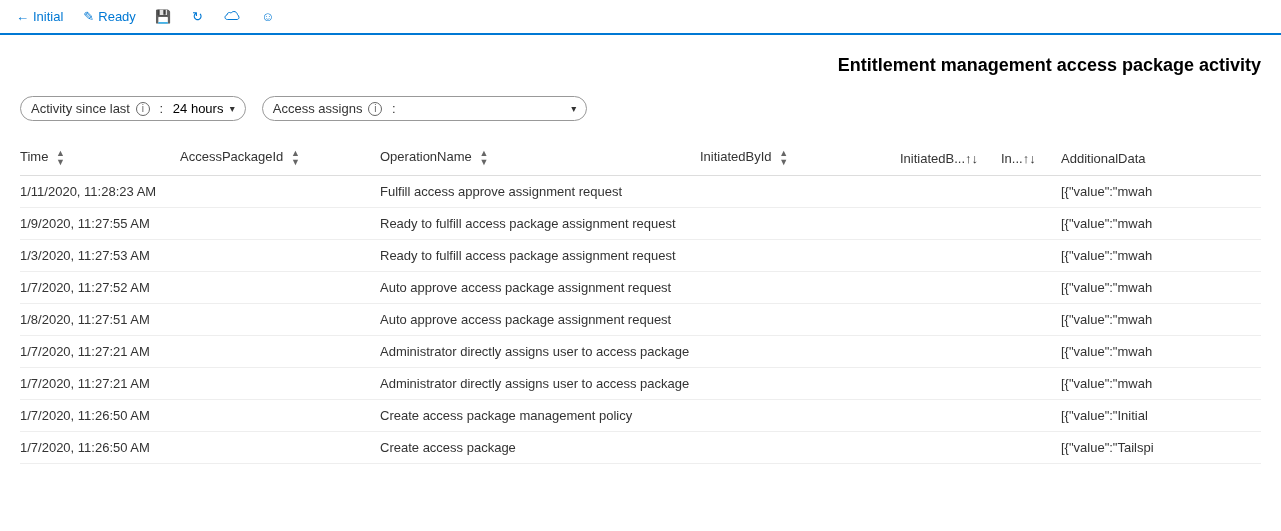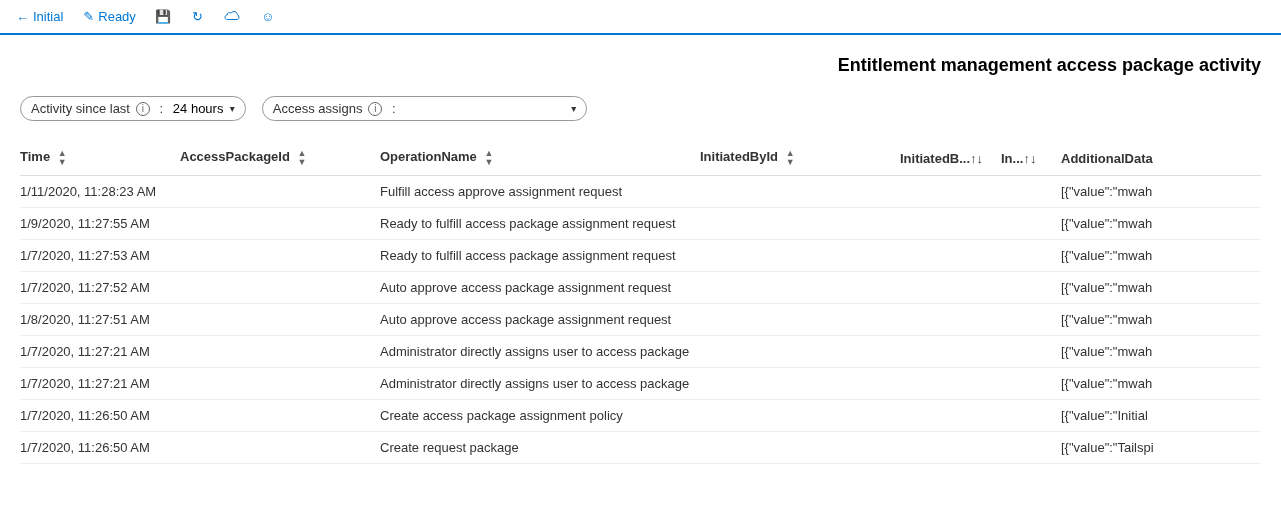--- a/index.html
+++ b/index.html
@@ -120,21 +120,21 @@
       font-size: 13px;
     }
 
     .data-table thead tr {
       border-bottom: 1px solid #ddd;
     }
 
     .data-table th {
       text-align: left;
       padding: 8px 10px 8px 0;
-      font-weight: 700;
+      font-weight: 400;
       color: #333;
       white-space: nowrap;
       user-select: none;
     }
 
     .data-table th .sort-icons {
       display: inline-flex;
       flex-direction: column;
       margin-left: 4px;
       font-size: 9px;
@@ -279,21 +279,21 @@
         <tr>
       <td class="col-time">1/9/2020, 11:27:55 AM</td>
       <td class="col-apid"></td>
       <td class="col-opname">Ready to fulfill access package assignment request</td>
       <td class="col-initbyid"></td>
       <td class="col-in2"></td>
       <td class="col-in3"></td>
       <td class="col-adddata truncated">[{"value":"mwah</td>
     </tr>
         <tr>
-      <td class="col-time">1/7/2020, 11:27:53 AM</td>
+      <td class="col-time">1/3/2020, 11:27:53 AM</td>
       <td class="col-apid"></td>
       <td class="col-opname">Ready to fulfill access package assignment request</td>
       <td class="col-initbyid"></td>
       <td class="col-in2"></td>
       <td class="col-in3"></td>
       <td class="col-adddata truncated">[{"value":"mwah</td>
     </tr>
         <tr>
       <td class="col-time">1/7/2020, 11:27:52 AM</td>
       <td class="col-apid"></td>
@@ -326,30 +326,30 @@
       <td class="col-apid"></td>
       <td class="col-opname">Administrator directly assigns user to access package</td>
       <td class="col-initbyid"></td>
       <td class="col-in2"></td>
       <td class="col-in3"></td>
       <td class="col-adddata truncated">[{"value":"mwah</td>
     </tr>
         <tr>
       <td class="col-time">1/7/2020, 11:26:50 AM</td>
       <td class="col-apid"></td>
-      <td class="col-opname">Create access package assignment policy</td>
+      <td class="col-opname">Create access package management policy</td>
       <td class="col-initbyid"></td>
       <td class="col-in2"></td>
       <td class="col-in3"></td>
       <td class="col-adddata truncated">[{"value":"Initial</td>
     </tr>
         <tr>
       <td class="col-time">1/7/2020, 11:26:50 AM</td>
       <td class="col-apid"></td>
-      <td class="col-opname">Create request package</td>
+      <td class="col-opname">Create access package</td>
       <td class="col-initbyid"></td>
       <td class="col-in2"></td>
       <td class="col-in3"></td>
       <td class="col-adddata truncated">[{"value":"Tailspi</td>
     </tr>
       </tbody>
   </table>
 
 </div>
 

